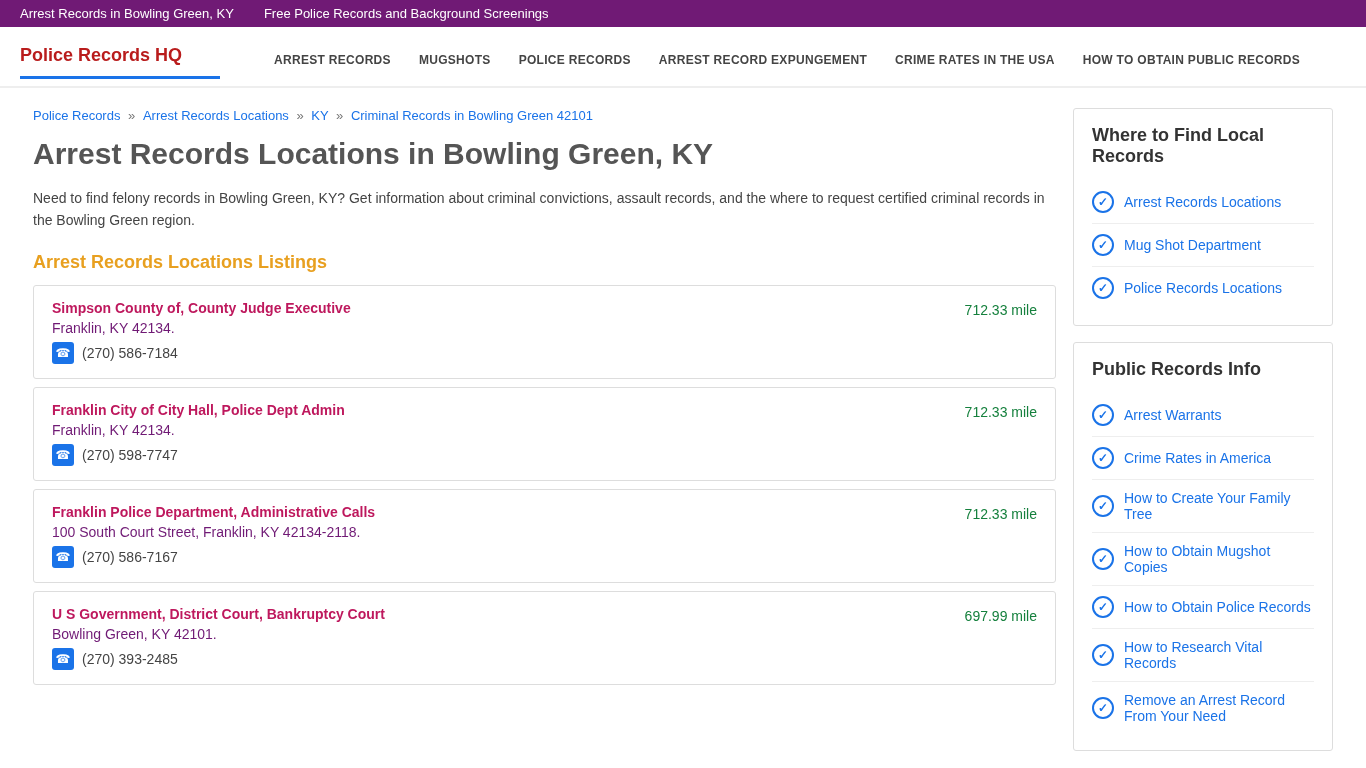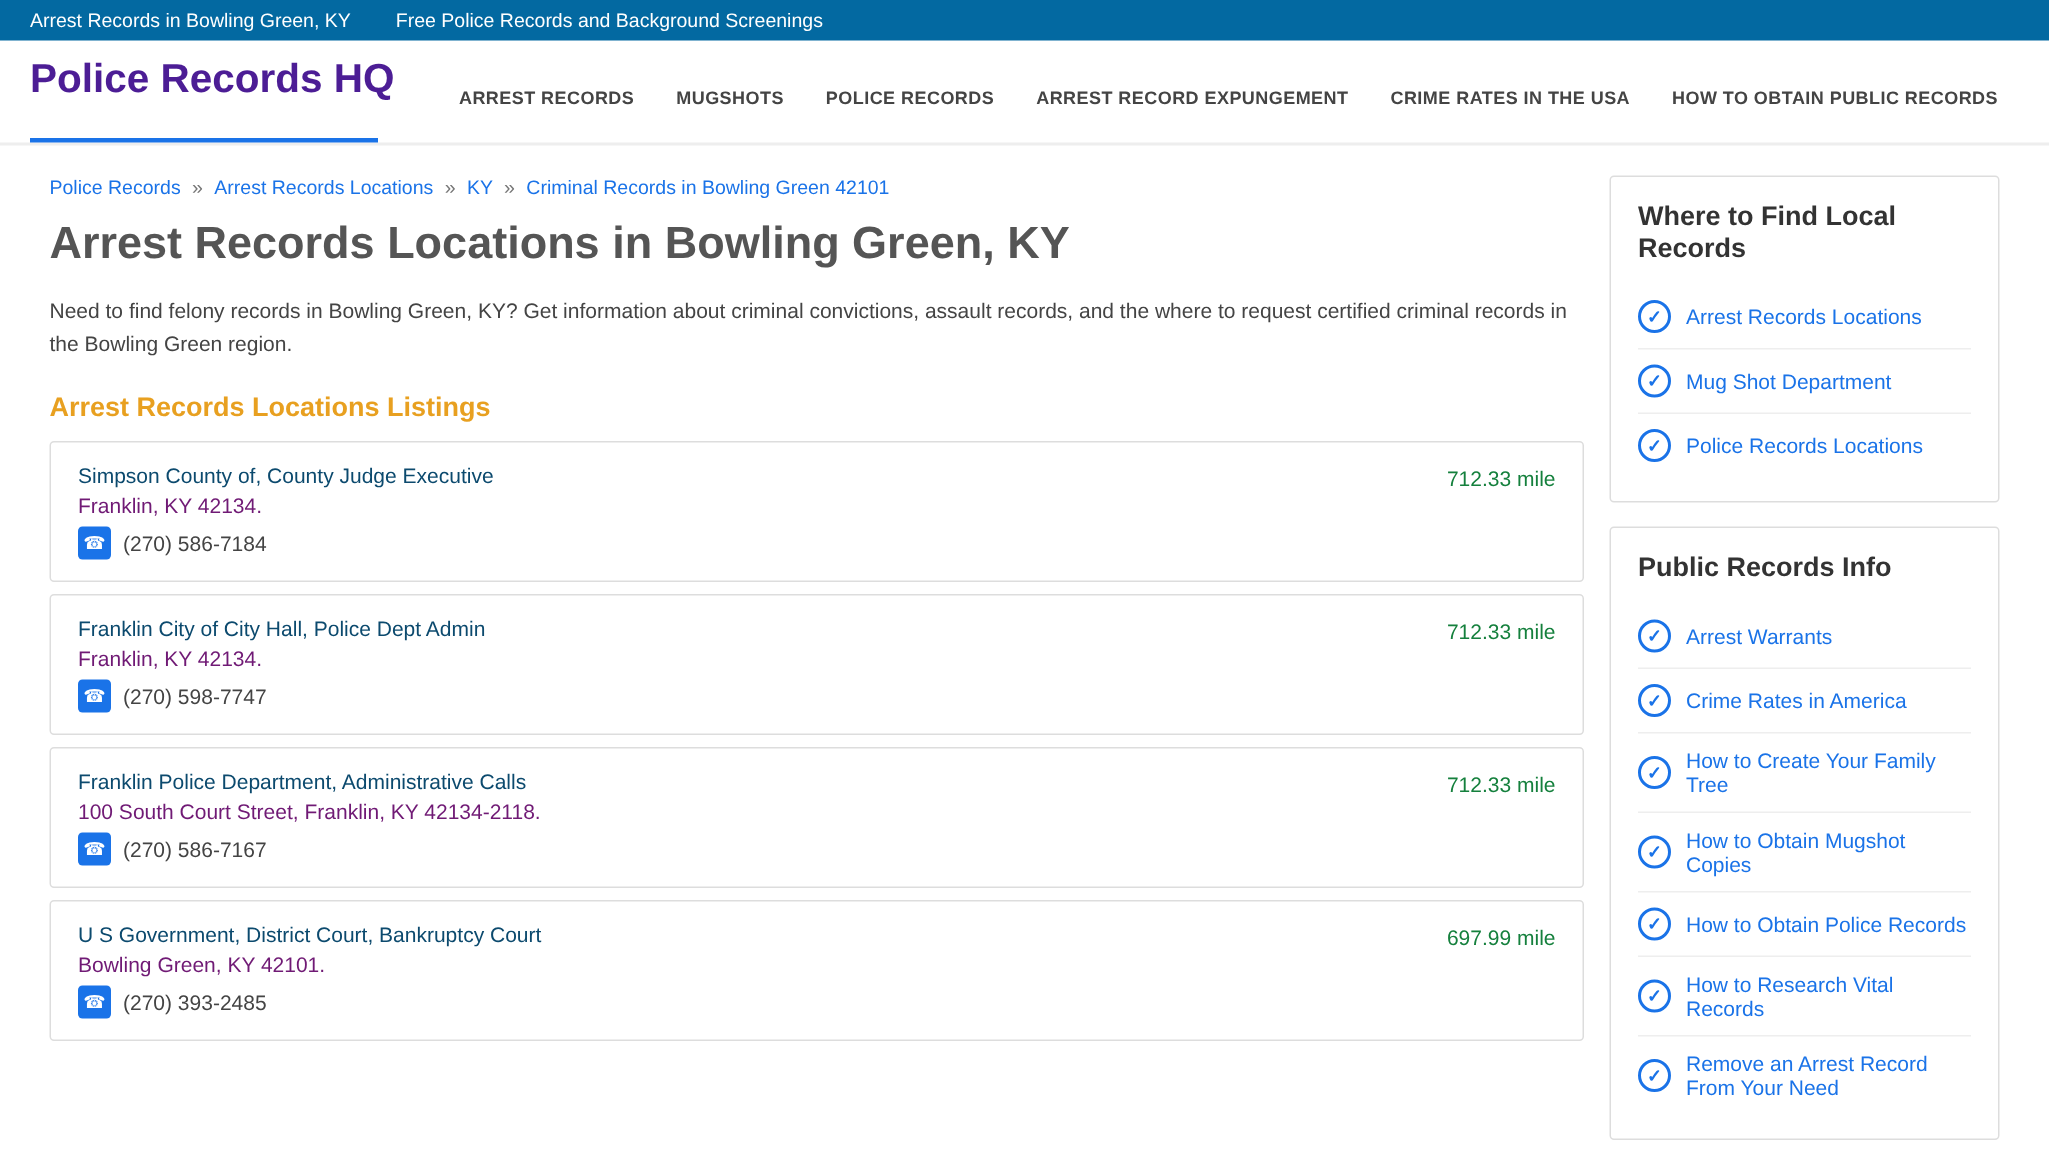--- a/index.html
+++ b/index.html
@@ -1,44 +1,44 @@
 <!DOCTYPE html>
 <html><head>
   <meta charset="utf-8">
   <style>
     * { margin: 0; padding: 0; box-sizing: border-box; }
     body { font-family: Arial, sans-serif; font-size: 14px; color: #333; background: #fff; }
 
     
     .top-bar {
-      background: #0369a1;
+      background: #701a75;
       color: #fff;
       padding: 6px 20px;
       font-size: 13px;
       display: flex;
       gap: 30px;
     }
     .top-bar a { color: #fff; text-decoration: none; }
 
     
     .header {
       display: flex;
       align-items: center;
       padding: 10px 20px 0 20px;
       border-bottom: 2px solid #eee;
     }
     .logo {
-      font-size: 27px;
-      font-weight: bold;
-      color: #4c1d95;
+      font-size: 18px;
+      font-weight: bold;
+      color: #b91c1c;
       text-decoration: none;
       margin-right: 40px;
       white-space: nowrap;
       border-bottom: 3px solid #1a73e8;
-      padding-bottom: 24px;
+      padding-bottom: 10px;
       min-width: 200px;
     }
     nav {
       display: flex;
       align-items: stretch;
     }
     nav a {
       text-decoration: none;
       color: #444;
       font-size: 12px;
@@ -103,22 +103,22 @@
       border: 1px solid #ddd;
       border-radius: 3px;
       padding: 14px 18px;
       margin-bottom: 8px;
       display: flex;
       justify-content: space-between;
       align-items: flex-start;
     }
     .listing-info { flex: 1; }
     .listing-name {
-      font-weight: normal;
-      color: #0c4a6e;
+      font-weight: bold;
+      color: #be185d;
       font-size: 14px;
       margin-bottom: 4px;
     }
     .listing-address {
       color: #701a75;
       font-size: 14px;
       margin-bottom: 6px;
     }
     .listing-phone {
       display: flex;

